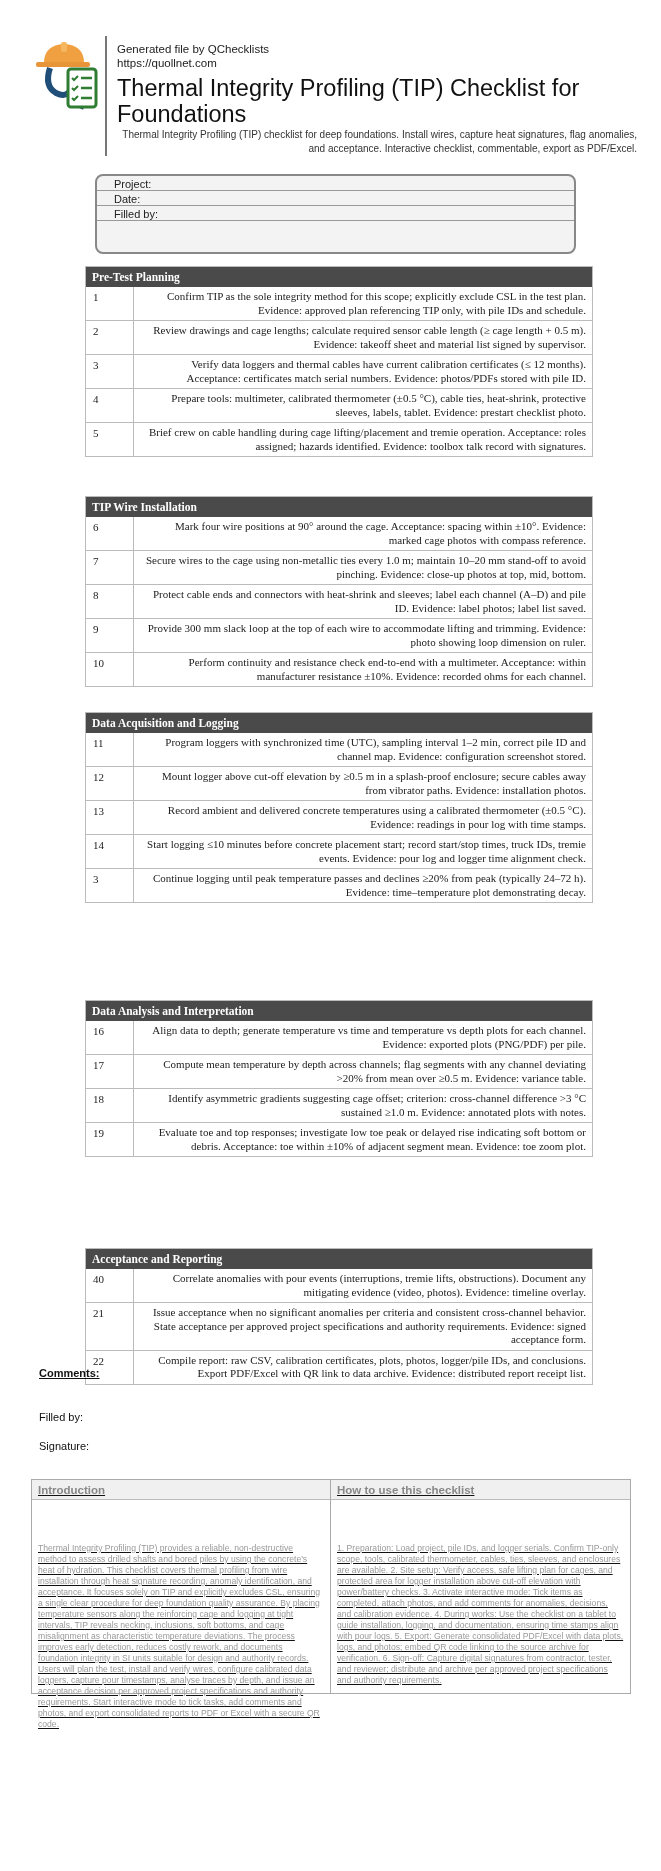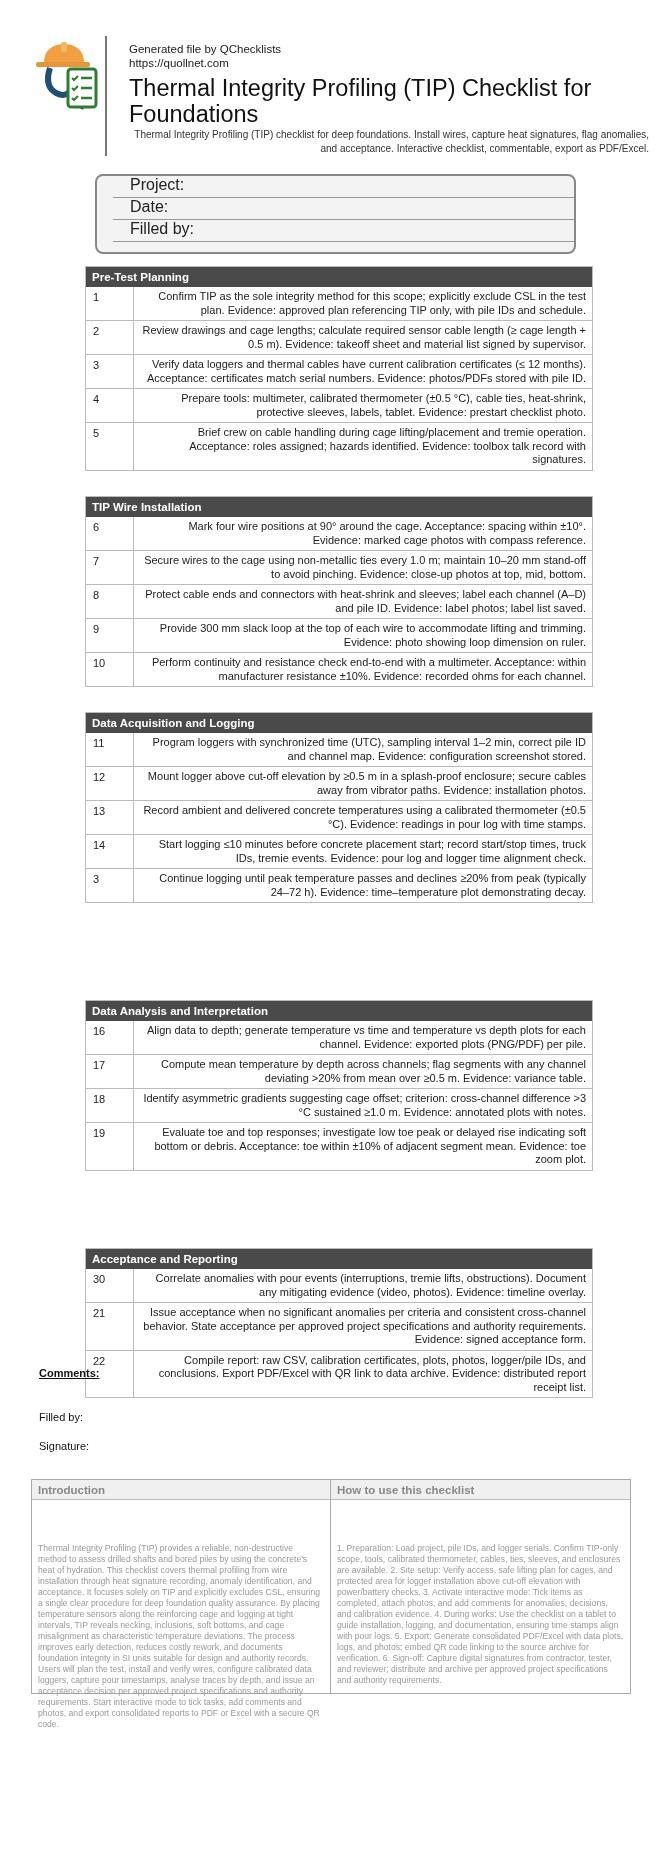--- a/index.html
+++ b/index.html
@@ -4,48 +4,48 @@
 <style>
   * { box-sizing: border-box; }
   html, body { margin: 0; padding: 0; background: #ffffff; }
   body {
     width: 661px; height: 1871px; position: relative;
     font-family: "Liberation Sans", sans-serif; color: #111;
   }
   .header { position: absolute; left: 30px; top: 36px; width: 610px; height: 120px; }
   .logo { position: absolute; left: 4px; top: 5px; width: 70px; height: 80px; }
   .vline { position: absolute; left: 75px; top: 0; width: 2px; height: 120px; background: #777; }
-  .hdr-text { position: absolute; left: 87px; top: 6px; width: 520px; margin-left: 12px; }
+  .hdr-text { position: absolute; left: 87px; top: 6px; width: 520px; }
   .gen { font-size: 11.5px; line-height: 14px; color: #222; }
   .title { font-size: 23.5px; line-height: 26px; margin-top: 5px; color: #111; }
   .desc { font-size: 10px; line-height: 14px; color: #333; margin-top: 1px; text-align: right; }
 
   .info-box {
     position: absolute; left: 95px; top: 174px; width: 481px; height: 80px;
     border: 2px solid #888; border-radius: 8px; background: #f3f3f3; overflow: hidden;
   }
-  .info-row { height: 22px; border-bottom: 1.5px solid #999; padding-left: 17px;
-    font-size: 16px; line-height: 17px; color: #222; margin-left: 16px; }
+  .info-row { height: 15px; border-bottom: 1.5px solid #999; padding-left: 17px;
+    font-size: 11px; line-height: 17px; color: #222; }
   .info-row.last { border-bottom: none; }
 
-  .section { position: absolute; left: 85px; width: 508px; border: 1.5px solid #bbb; background: #fff; }
+  .section { position: absolute; left: 85px; width: 508px; border: 1.5px solid #bbb; background: #fff; font-family: Liberation Serif, serif; }
   .sec-head { background: #4a4a4a; color: #fff; font-weight: bold; font-size: 11.5px;
     height: 20px; line-height: 20px; padding-left: 6px; }
   .row { display: flex; border-top: 1.5px solid #bbb; }
   .row:first-of-type { border-top: none; }
   .num { width: 48px; flex: none; border-right: 1.5px solid #bbb; padding: 3px 0 0 7px;
     font-size: 11px; line-height: 14px; color: #222; }
   .txt { flex: 1; padding: 3px 6px 3px 7px; font-size: 11px; line-height: 13.5px; color: #222; text-align: right; }
 
   .comments { position: absolute; left: 39px; top: 1367px; font-weight: bold; font-size: 11px; text-decoration: underline; }
   .filled { position: absolute; left: 39px; top: 1411px; font-size: 11px; }
   .signature { position: absolute; left: 39px; top: 1440px; font-size: 11px; }
 
   .bottom { position: absolute; left: 31px; top: 1479px; width: 600px; height: 215px;
-    border: 1.5px solid #aaa; display: flex; }
+    border: 1.5px solid #aaa; display: flex; text-decoration: underline; }
   .col { width: 50%; border-right: 1.5px solid #aaa; }
   .col:last-child { border-right: none; }
   .col-head { background: #f0f0f0; border-bottom: 1.5px solid #bbb; height: 20px; line-height: 20px;
     font-weight: bold; font-size: 11.5px; color: #888; padding-left: 6px; }
   .col-body { padding: 19px 6px; font-size: 8.6px; line-height: 11px; color: #999; margin-top: 24px; }
 </style>
 </head>
 <body>
 
 <div class="header">
@@ -173,21 +173,21 @@
         <div class="num">19</div>
         <div class="txt">Evaluate toe and top responses; investigate low toe peak or delayed rise indicating soft bottom or debris. Acceptance: toe within ±10% of adjacent segment mean. Evidence: toe zoom plot.</div>
       </div>
   </div>
 </div>
 
 <div class="section" style="top:1248px">
   <div class="sec-head">Acceptance and Reporting</div>
   <div class="rows">
     <div class="row">
-        <div class="num">30</div>
+        <div class="num">40</div>
         <div class="txt">Correlate anomalies with pour events (interruptions, tremie lifts, obstructions). Document any mitigating evidence (video, photos). Evidence: timeline overlay.</div>
       </div>
     <div class="row">
         <div class="num">21</div>
         <div class="txt">Issue acceptance when no significant anomalies per criteria and consistent cross-channel behavior. State acceptance per approved project specifications and authority requirements. Evidence: signed acceptance form.</div>
       </div>
     <div class="row">
         <div class="num">22</div>
         <div class="txt">Compile report: raw CSV, calibration certificates, plots, photos, logger/pile IDs, and conclusions. Export PDF/Excel with QR link to data archive. Evidence: distributed report receipt list.</div>
       </div>

